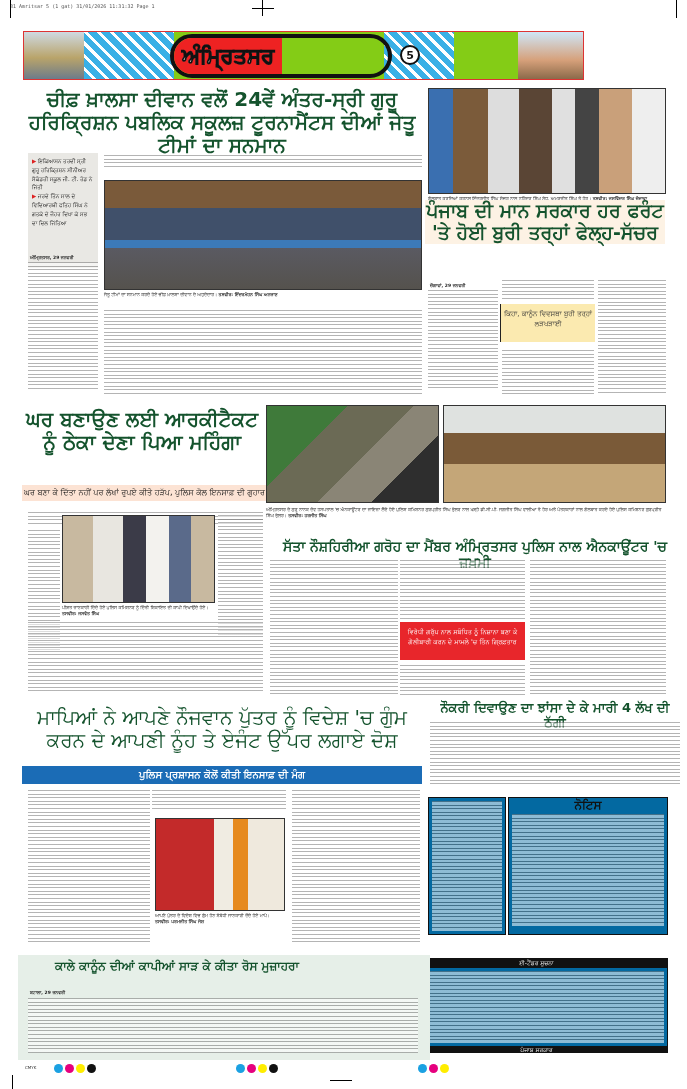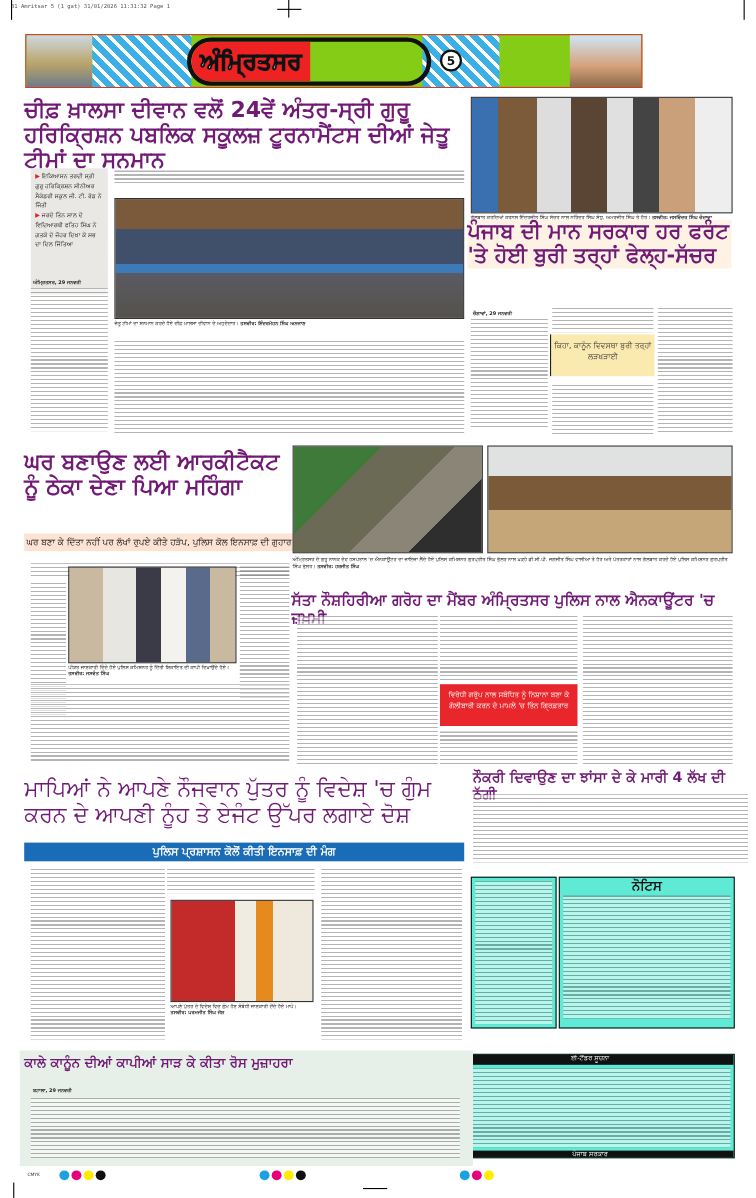--- a/index.html
+++ b/index.html
@@ -16,40 +16,40 @@
   .mast .photo-r{position:absolute;right:0;top:0;width:65px;height:100%;background:linear-gradient(#cfe6f7,#d6a07a 60%,#8b6a4a)}
   .mast .pill{position:absolute;left:146px;top:2px;width:222px;height:44px;border-radius:22px;border:4px solid #111;overflow:hidden;display:flex}
   .mast .red{background:#e22;width:108px;height:100%;display:flex;align-items:center;justify-content:center}
   .mast .yel{background:#f6c21a;flex:1;position:relative}
   .mast .t1{color:#fff;font-weight:bold;font-size:21px;-webkit-text-stroke:1px #111}
   .mast .t2{position:absolute;left:10px;top:7px;color:#e22;font-weight:bold;font-size:21px;-webkit-text-stroke:1px #fff}
   .mast .t3{position:absolute;left:6px;top:1px;font-size:4px;color:#111}
   .mast .date{position:absolute;left:5px;bottom:3px;font-size:6px;font-weight:bold}
   .mast .pn{position:absolute;left:376px;top:13px;width:20px;height:20px;border-radius:50%;border:2px solid #111;font-weight:bold;font-size:11px;display:flex;align-items:center;justify-content:center;background:#fff}
   
-  .hl{font-weight:bold;color:#701a75;line-height:1.15;}
+  .hl{font-weight:bold;color:#14532d;line-height:1.15;text-align:center}
   .hl1{left:22px;top:88px;width:400px;font-size:20px}
   .hl2{left:425px;top:200px;width:240px;font-size:19px;background:#fdf2e4}
   .hl3{left:22px;top:408px;width:240px;font-size:20px}
   .hl4{left:265px;top:538px;width:420px;font-size:14px}
   .hl5{left:22px;top:706px;width:400px;font-size:20px;font-weight:normal}
   .hl6{left:430px;top:701px;width:250px;font-size:13px}
   .hl7{left:22px;top:960px;width:310px;font-size:12px}
   
   .col{background:repeating-linear-gradient(#777 0 1px,#fff 1px 3.6px);opacity:.55}
   .photo{border:1px solid #333}
   .cap{font-size:4.5px;color:#222;line-height:1.3}
   .boxgray{left:28px;top:153px;width:70px;height:115px;background:#e9e8e4;padding:4px;font-size:5.5px;line-height:1.6}
   .boxgray .arrow{color:#d22}
   .sub{font-size:8px;text-align:center;padding:3px 0}
   .sub-pink{left:22px;top:485px;width:245px;background:#fce3d4}
   .sub-blue{left:22px;top:766px;width:400px;background:#1b6cb6;color:#fff;font-size:10px;font-weight:bold}
   .pull-y{left:500px;top:304px;width:95px;height:38px;background:#fbeab0;border-left:1px solid #222;font-size:7px;text-align:center;padding-top:6px;line-height:1.4;color:#333}
   .pull-r{left:400px;top:622px;width:125px;height:38px;background:#e8262b;color:#fff;font-size:6.5px;text-align:center;padding-top:6px;line-height:1.5}
-  .notice{border:1px solid #111;background:#5eead4;overflow:hidden}
+  .notice{border:1px solid #111;background:#0369a1;overflow:hidden}
   .bar-black{background:#111;color:#fff;font-size:6px;text-align:center}
   .bg-green{left:18px;top:955px;width:412px;height:105px;background:#e6efe8}
   .reg{display:inline-block;width:9px;height:9px;border-radius:50%;margin-right:2px}
   .cmyk{font-size:4px;color:#333}
 </style>
 </head>
 <body>
 
 <div class="abs slug">31 Amritsar 5 (1 gat) 31/01/2026 11:31:32 Page 1</div>
 <div class="abs crop" style="left:10px;top:0;width:1px;height:18px"></div>

